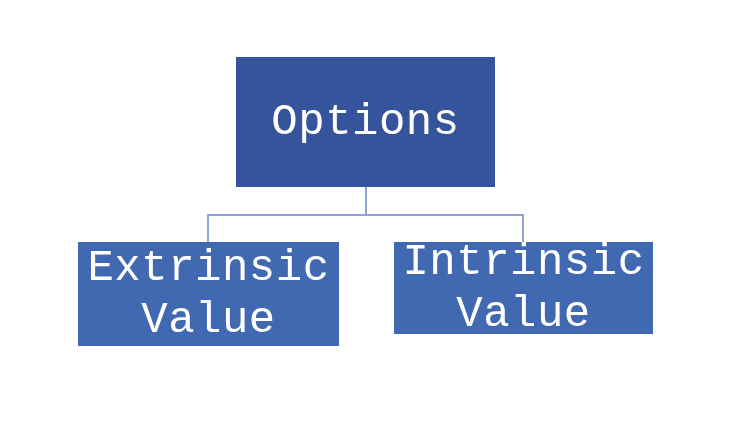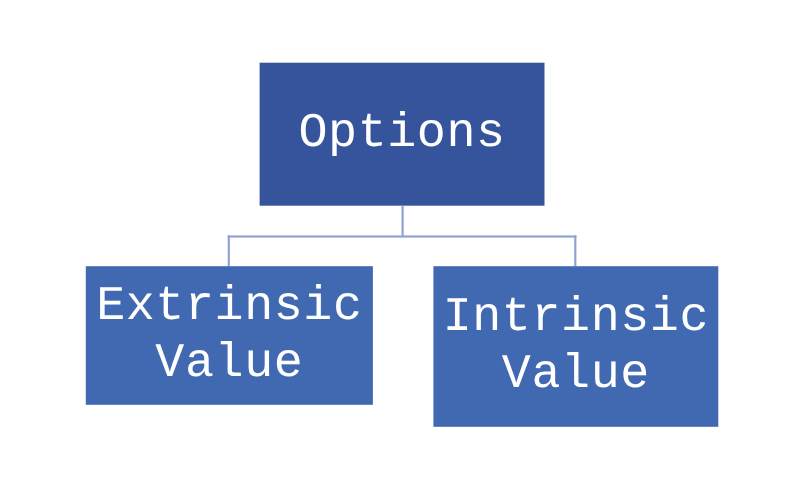--- a/index.html
+++ b/index.html
@@ -30,29 +30,29 @@
   .node-root {
     left: 236px;
     top: 57px;
     width: 259px;
     height: 130px;
   }
   .node-child-left {
     left: 78px;
     top: 242px;
     width: 261px;
-    height: 126px;
+    height: 104px;
     padding: 0 10px;
     box-sizing: border-box;
   }
   .node-child-right {
     left: 394px;
     top: 242px;
     width: 259px;
-    height: 146px;
+    height: 92px;
     padding: 0 10px;
     box-sizing: border-box;
   }
   .connector {
     position: absolute;
   }
   .connector-stem {
     left: 365px;
     top: 187px;
     width: 2px;

